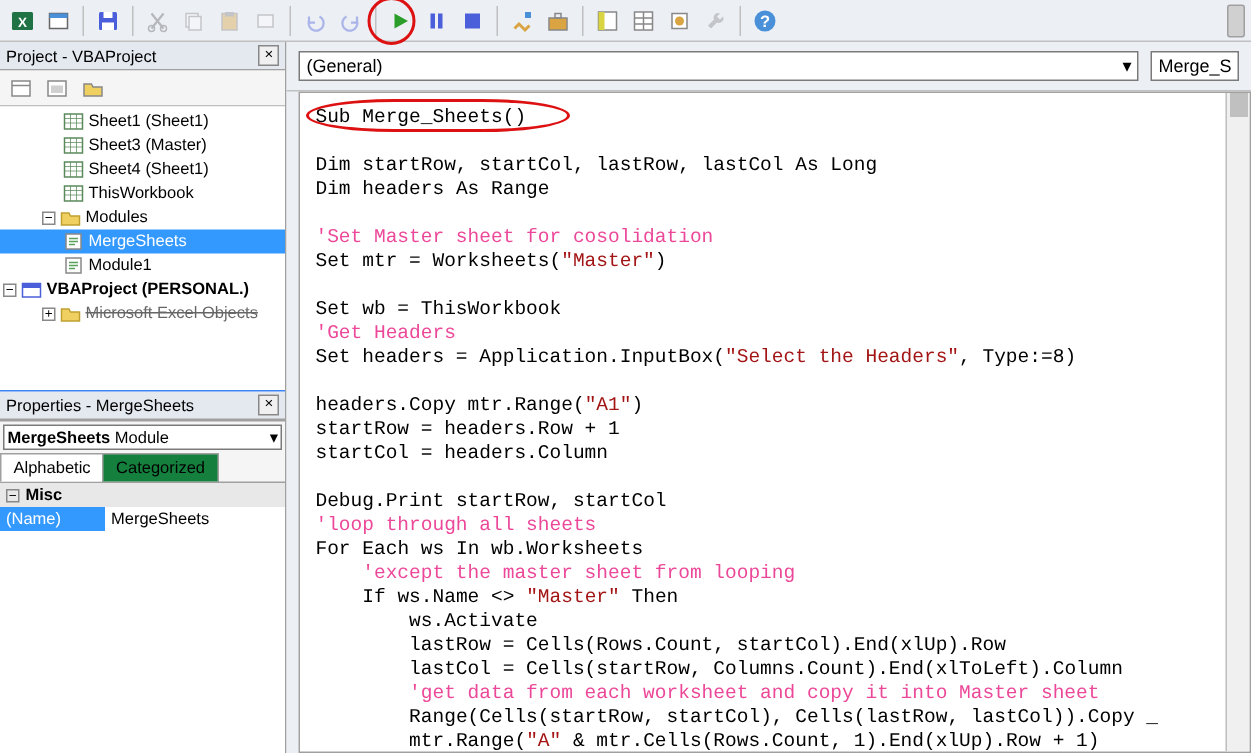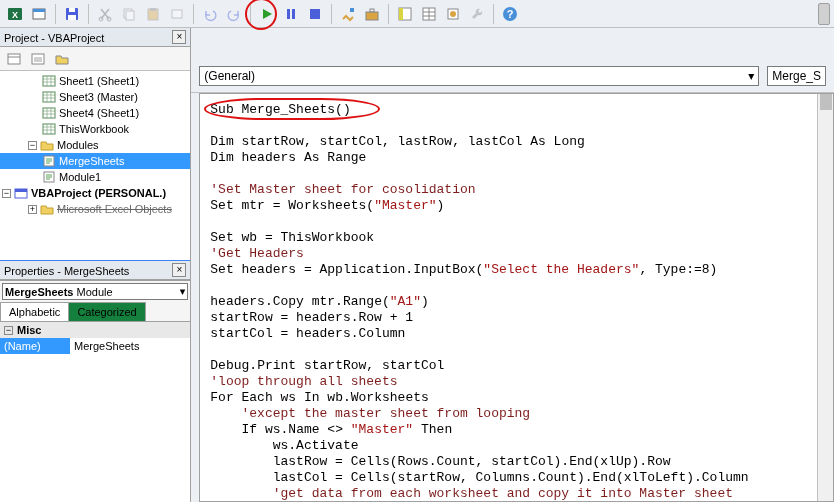--- a/index.html
+++ b/index.html
@@ -129,21 +129,20 @@
     gap: 8px;
     padding: 6px 8px;
     border-bottom: 1px solid #c0c0c0;
   }
   .combo {
     background: white;
     border: 1px solid #7a7a7a;
     padding: 2px 4px;
     display:flex; align-items:center; justify-content:space-between;
     font-size: 12px;
-    margin-top: 32px;
   }
   .combo.left-c { flex: 0 0 560px; }
   .combo.right-c { flex: 1; }
   .code-area {
     flex: 1;
     background: white;
     border: 1px solid #a0a0a0;
     margin: 0 0 0 8px;
     position: relative;
     overflow: hidden;
@@ -151,21 +150,21 @@
   pre.code {
     margin: 0;
     padding: 8px 10px;
     font-family: "Courier New", monospace;
     font-size: 13px;
     line-height: 16px;
     white-space: pre;
   }
   .kw { color: #000000; }
   .str { color: #a31515; }
-  .com { color: #7f1d1d; }
+  .com { color: #ec4899; }
   .annot {
     position: absolute;
     border: 2px solid #d11;
     border-radius: 60% 60% 60% 60% / 90% 90% 90% 90%;
     pointer-events: none;
     z-index: 40;
   }
   .annot1 { left: 0px; top: 4px; width: 176px; height: 22px; }
   .vscroll {
     position:absolute; right:0; top:0; bottom:0; width:16px;

